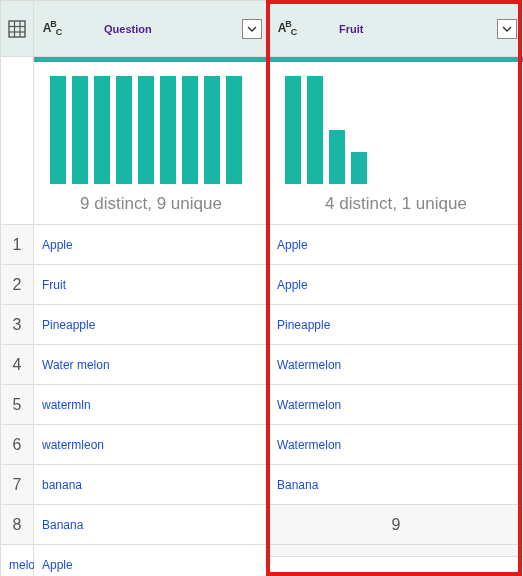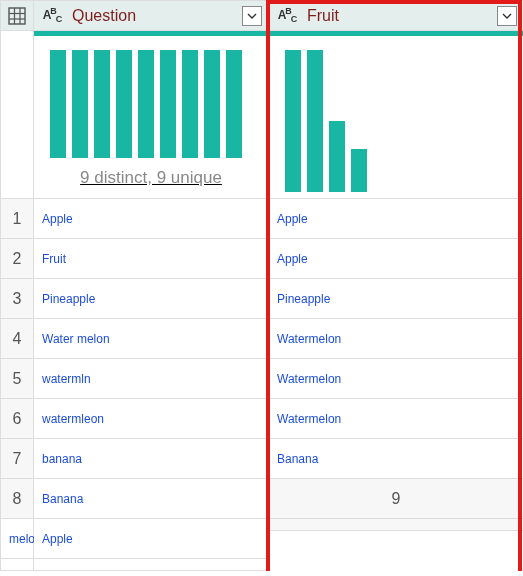--- a/index.html
+++ b/index.html
@@ -21,61 +21,61 @@
     border-right: 1px solid #ddd;
     border-bottom: 1px solid #ddd;
     background: #fff;
     display: flex;
     align-items: center;
     position: relative;
   }
   
   .hdr {
     background: #e4efed;
-    height: 30px;
+    height: 56px;
+    gap: 32px;
   }
   .hdr-corner {
     justify-content: center;
   }
   .hdr-col {
     padding: 0 6px 0 4px;
   }
   .type-icon {
     color: #333;
     font-size: 12px;
     font-weight: 600;
     letter-spacing: -1px;
     margin-right: 6px;
     width: 28px;
     text-align: center;
   }
   .type-icon sub { font-size: 9px; vertical-align: sub; }
   .col-name {
-    color: #7f1d1d;
-    font-weight: 400;
-    font-size: 16px;
+    color: #4c1d95;
+    font-weight: 700;
+    font-size: 11px;
     flex: 1;
   }
   .drop-btn {
     width: 20px;
     height: 20px;
     border: 1px solid #888;
     background: #fff;
     display: flex;
     align-items: center;
     justify-content: center;
   }
   .drop-btn svg { display: block; }
   
   .profile {
     height: 168px;
     flex-direction: column;
     align-items: stretch;
     padding: 0;
-    text-decoration: underline;
   }
   .profile-bar-rail {
     height: 5px;
     background: #19b6a3;
     width: 100%;
   }
   .profile-chart {
     flex: 1;
     display: flex;
     align-items: flex-end;
@@ -172,20 +172,21 @@
   </div>
 
   <div class="cell profile">
     <div class="profile-bar-rail"></div>
     <div class="profile-chart" id="chart-1">
           <div class="bar" style="height: 100%;"></div>
           <div class="bar" style="height: 100%;"></div>
           <div class="bar" style="height: 50%;"></div>
           <div class="bar" style="height: 30%;"></div>
         </div>
+    <div class="profile-stats">4 distinct, 1 unique</div>
   </div>
 
 <div class="cell rownum">1</div>
       <div class="cell datacell">Apple</div>
       <div class="cell datacell">Apple</div>
       <div class="cell rownum">2</div>
       <div class="cell datacell">Fruit</div>
       <div class="cell datacell">Apple</div>
       <div class="cell rownum">3</div>
       <div class="cell datacell">Pineapple</div>

